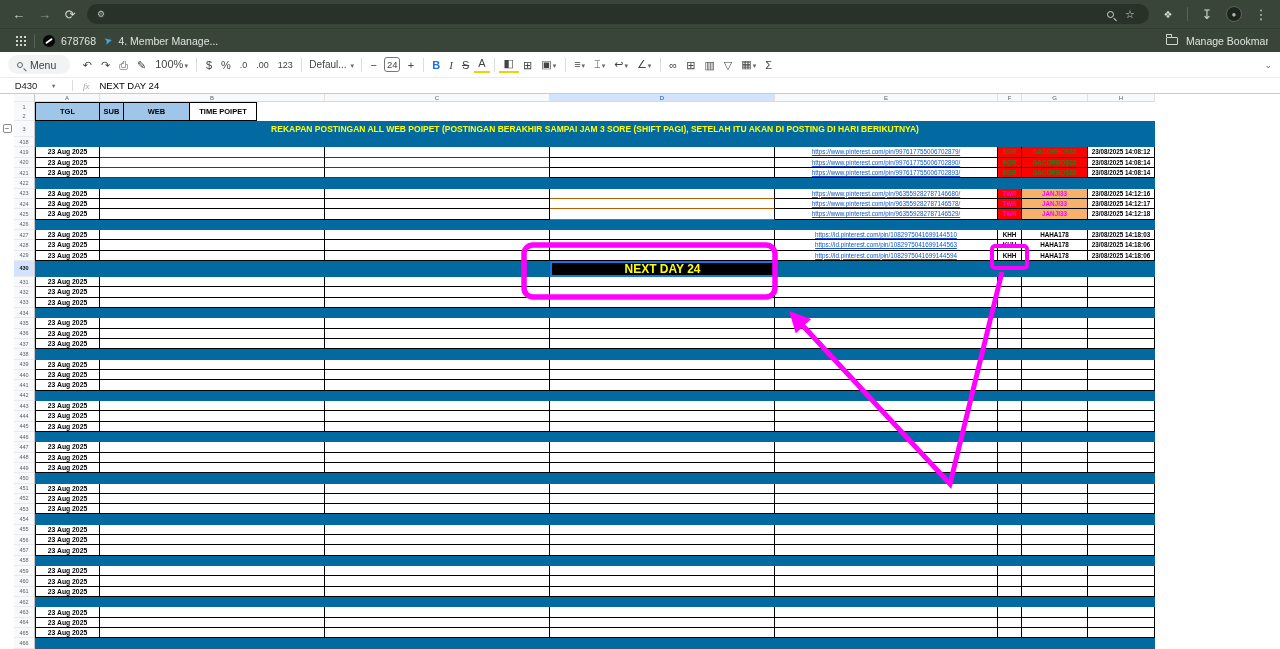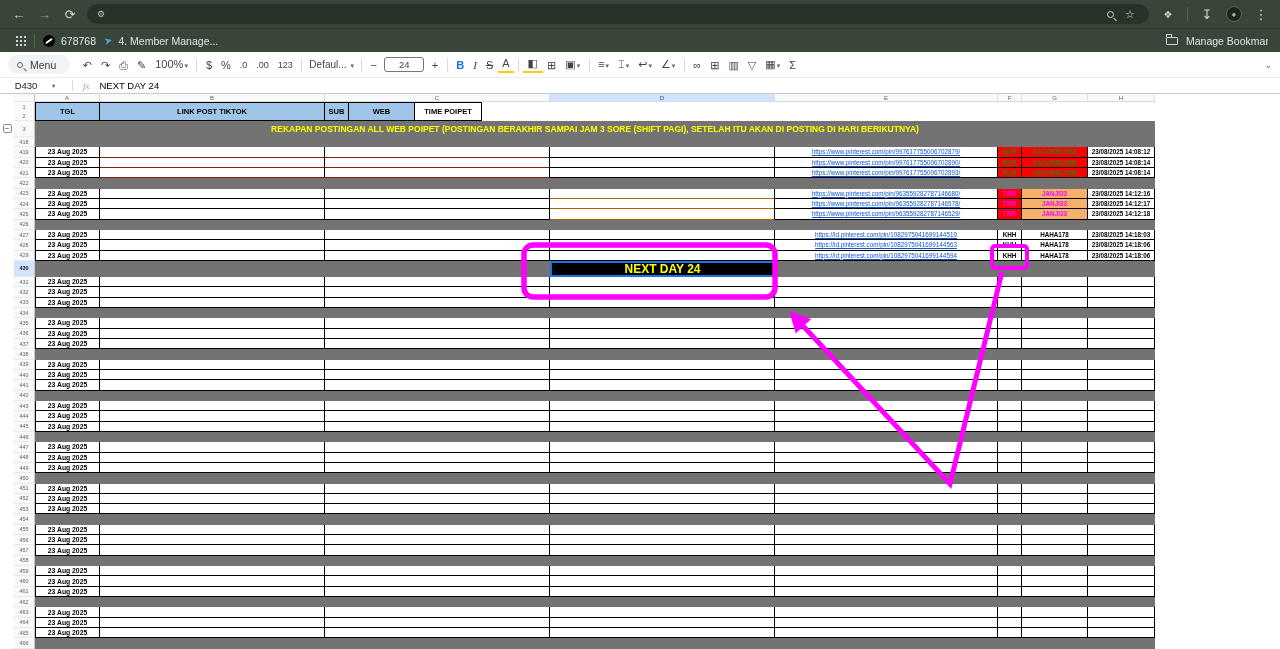--- a/index.html
+++ b/index.html
@@ -49,21 +49,21 @@
     border-radius:12px; height:19px; padding:0 14px 0 9px; margin-right:8px; }
   .mag2 { width:6px; height:6px; border:1.2px solid #5f6368; border-radius:50%; position:relative; }
   .mag2::after { content:''; position:absolute; width:3.5px; height:1.2px; background:#5f6368;
     transform:rotate(45deg); left:4.5px; top:6px; }
   .search-lbl { font-size:10.5px; color:#3c4043; }
   .tbb { font-size:11px; color:#444; padding:0 4.5px; line-height:24px; }
   .tbb.sm { font-size:9px; }
   .tb-sep { width:1px; height:14px; background:#dadce0; margin:0 4px; }
   .dd { font-size:7px; color:#666; margin-left:1px; }
   .fontname { font-size:10px; color:#444; padding:0 3px; }
-  .sizebox { width:40px; height:15px; border:1px solid #747775; border-radius:3px;
+  .sizebox { width:16px; height:15px; border:1px solid #747775; border-radius:3px;
     font-size:9.5px; text-align:center; line-height:13px; margin:0 3px; }
   .b-btn { color:#1a73e8; font-weight:bold; }
   .i-btn { font-style:italic; font-family:"Liberation Serif", serif; }
   .s-btn { text-decoration:line-through; }
   .a-btn { border-bottom:2.5px solid #f7d000; line-height:15px; }
   .collapse-tb { margin-left:auto; font-size:9px; color:#666; }
 
   
   .fx-bar { height:17px; background:#fff; border-top:1px solid #ececec;
     border-bottom:1px solid #c9cccf; display:flex; align-items:center; }
@@ -88,21 +88,21 @@
     border-bottom:1px solid #d9dadb; }
   .cl.active { background:#d3e3fd; color:#174ea6; }
   .hrow { height:19px; }
   .hc { background:#9fc5e8; color:#000; font-weight:bold; font-size:7.5px;
     display:flex; align-items:center; justify-content:center;
     border:1px solid #000; border-left:none; white-space:nowrap; overflow:hidden; }
   .hc.first { border-left:1px solid #000; }
   .hc.white { background:#fff; }
   .numsplit { display:flex; flex-direction:column; align-items:center; justify-content:space-around; }
   .trow { height:16px; }
-  .blackbar { width:1120px; flex:none; background:#737373; color:#ffff00; font-weight:bold;
+  .blackbar { width:1120px; flex:none; background:#0369a1; color:#ffff00; font-weight:bold;
     display:flex; align-items:center; justify-content:center; white-space:nowrap;
     overflow:hidden; position:relative; }
   .title-txt { font-size:8.5px; }
   .minusbox { width:9px; height:9px; border:1px solid #8a8a8a; border-radius:2px;
     margin:3px auto 0; font-size:8px; line-height:7px; text-align:center; color:#444;
     background:#fff; }
   .c { flex:none; border-right:1px solid #000; border-bottom:1px solid #000;
     display:flex; align-items:center; justify-content:center; overflow:hidden;
     white-space:nowrap; background:#fff; }
   .c.first { border-left:1px solid #000; }
@@ -225,21 +225,20 @@
       <div class="cl" style="width: 66px; flex: 0 0 auto;">G</div>
       <div class="cl" style="width: 67px; flex: 0 0 auto;">H</div>
     </div>
     <div class="row hrow" style="height: 19px;">
       <div class="gcol"></div>
       <div class="rnum numsplit">
         <div class="">1</div>
         <div class="">2</div>
       </div>
       <div class="hc first" style="width: 65px;">TGL</div>
-      <div class="hc" style="width: 225px;">LINK POST TIKTOK</div>
       <div class="hc" style="width: 24px;">SUB</div>
       <div class="hc" style="width: 66px;">WEB</div>
       <div class="hc white" style="width: 67px;">TIME POIPET</div>
     </div>
     <div class="row trow" style="height: 16px;">
       <div class="gcol">
         <div class="minusbox">−</div>
       </div>
       <div class="rnum">3</div>
       <div class="blackbar">

